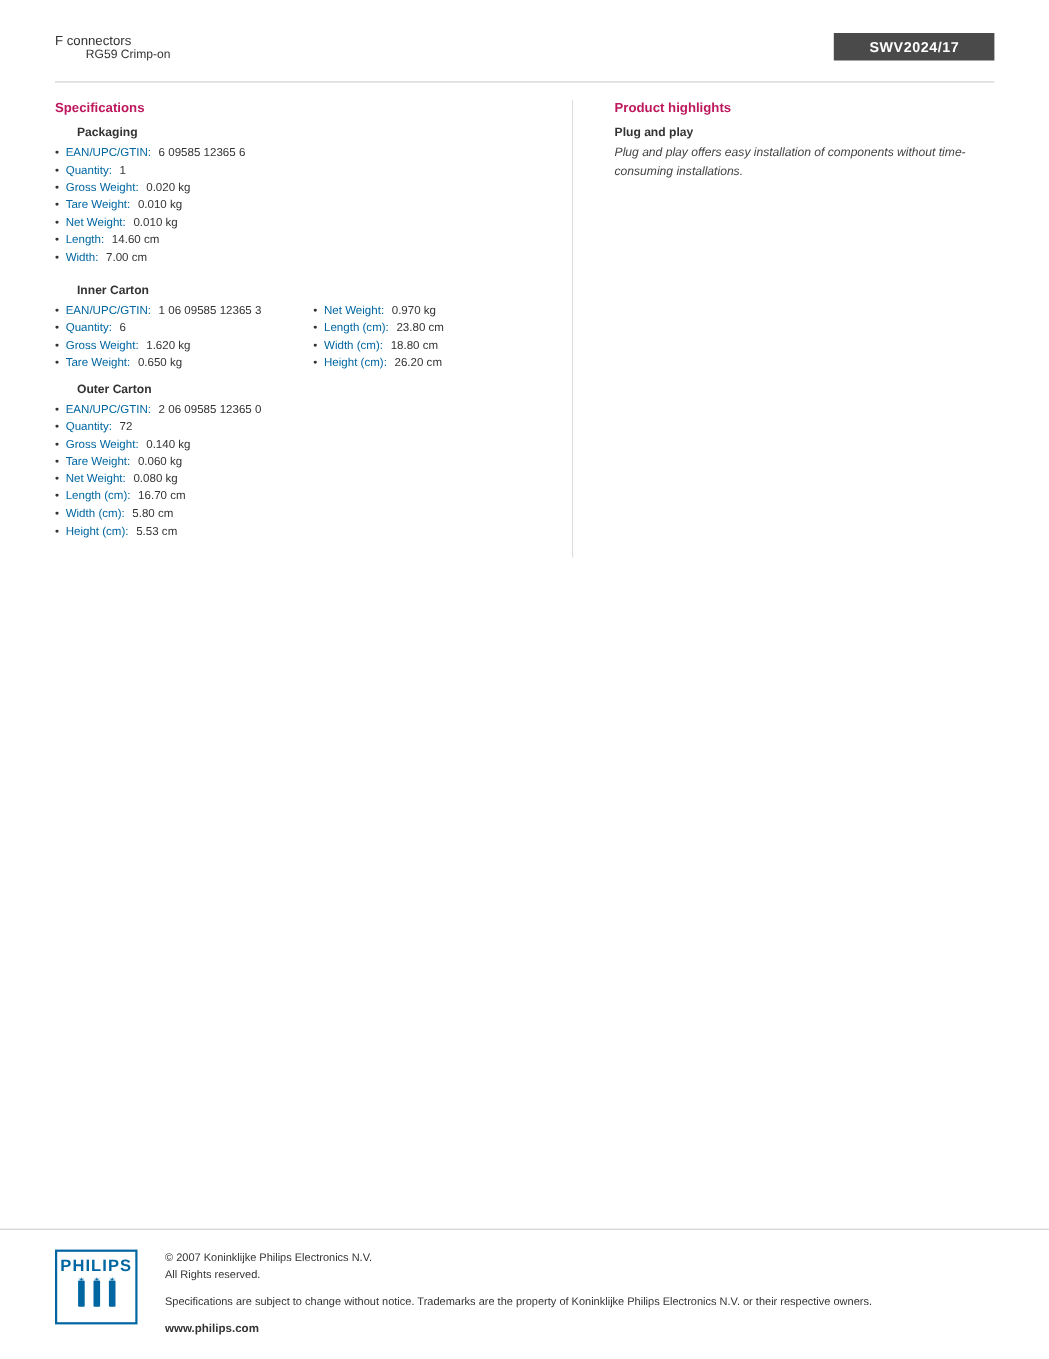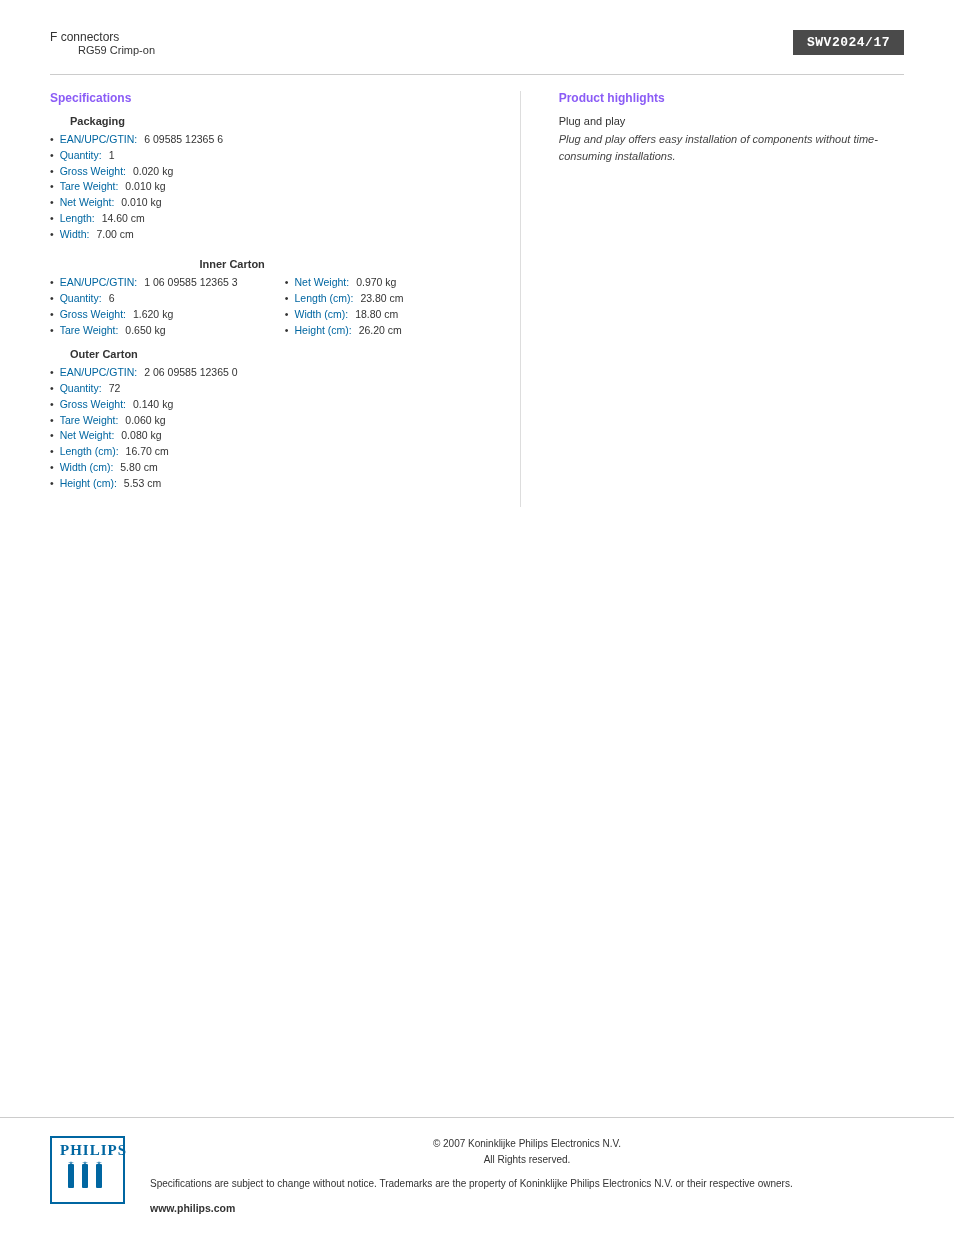--- a/index.html
+++ b/index.html
@@ -38,46 +38,45 @@
       color: #333;
     }
     .product-subtitle {
       font-size: 11px;
       color: #333;
       padding-left: 28px;
     }
     .model-badge {
       background-color: #4a4a4a;
       color: #fff;
-      padding: 5px 14px;
+      padding: 5px 32px;
       font-size: 13px;
       font-weight: bold;
       letter-spacing: 0.5px;
-      font-family: Liberation Mono, monospace;
     }
     .divider {
       border: none;
       border-top: 1px solid #ccc;
       margin-bottom: 16px;
     }
     .main-content {
       display: flex;
       gap: 0;
     }
     .left-column {
       flex: 0 0 55%;
       padding-right: 20px;
     }
     .right-column {
       flex: 0 0 45%;
       padding-left: 38px;
       border-left: 1px solid #ddd;
     }
     .section-heading {
-      color: #8b5cf6;
+      color: #be185d;
       font-size: 12px;
       font-weight: bold;
       margin-bottom: 10px;
       text-decoration: none;
     }
     .spec-section {
       margin-bottom: 16px;
     }
     .spec-section-title {
       font-size: 11px;
@@ -107,31 +106,30 @@
     .spec-label {
       color: #0066a1;
       text-decoration: none;
     }
     .spec-value {
       color: #333;
     }
     .two-col-specs {
       display: flex;
       gap: 20px;
-      text-align: right;
     }
     .two-col-specs .spec-col {
       flex: 1;
     }
     .highlight-section {
       margin-bottom: 16px;
     }
     .highlight-title {
       font-size: 11px;
-      font-weight: normal;
+      font-weight: bold;
       margin-bottom: 4px;
       color: #333;
     }
     .highlight-desc {
       font-size: 11px;
       font-style: italic;
       color: #444;
       line-height: 1.5;
     }
     .footer {
@@ -145,25 +143,24 @@
       align-items: flex-start;
       gap: 20px;
     }
     .footer-logo {
       flex-shrink: 0;
       width: 80px;
     }
     .philips-logo {
       display: flex;
       flex-direction: column;
-      align-items: flex-start;
+      align-items: center;
       border: 2px solid #0066a1;
       padding: 4px 8px;
       width: 75px;
-      font-family: Liberation Serif, serif;
     }
     .philips-text {
       color: #0066a1;
       font-size: 15px;
       font-weight: bold;
       letter-spacing: 1px;
     }
     .philips-emblem {
       color: #0066a1;
       font-size: 22px;
@@ -189,21 +186,20 @@
       line-height: 1.6;
     }
     .footer-right {
       flex: 1;
       font-size: 10px;
       color: #333;
       line-height: 1.6;
     }
     .footer-copyright {
       margin-bottom: 8px;
-      text-align: center;
     }
     .footer-legal {
       margin-bottom: 8px;
     }
     .footer-website {
       font-weight: bold;
       font-size: 10.5px;
     }
   </style>
 </head>

